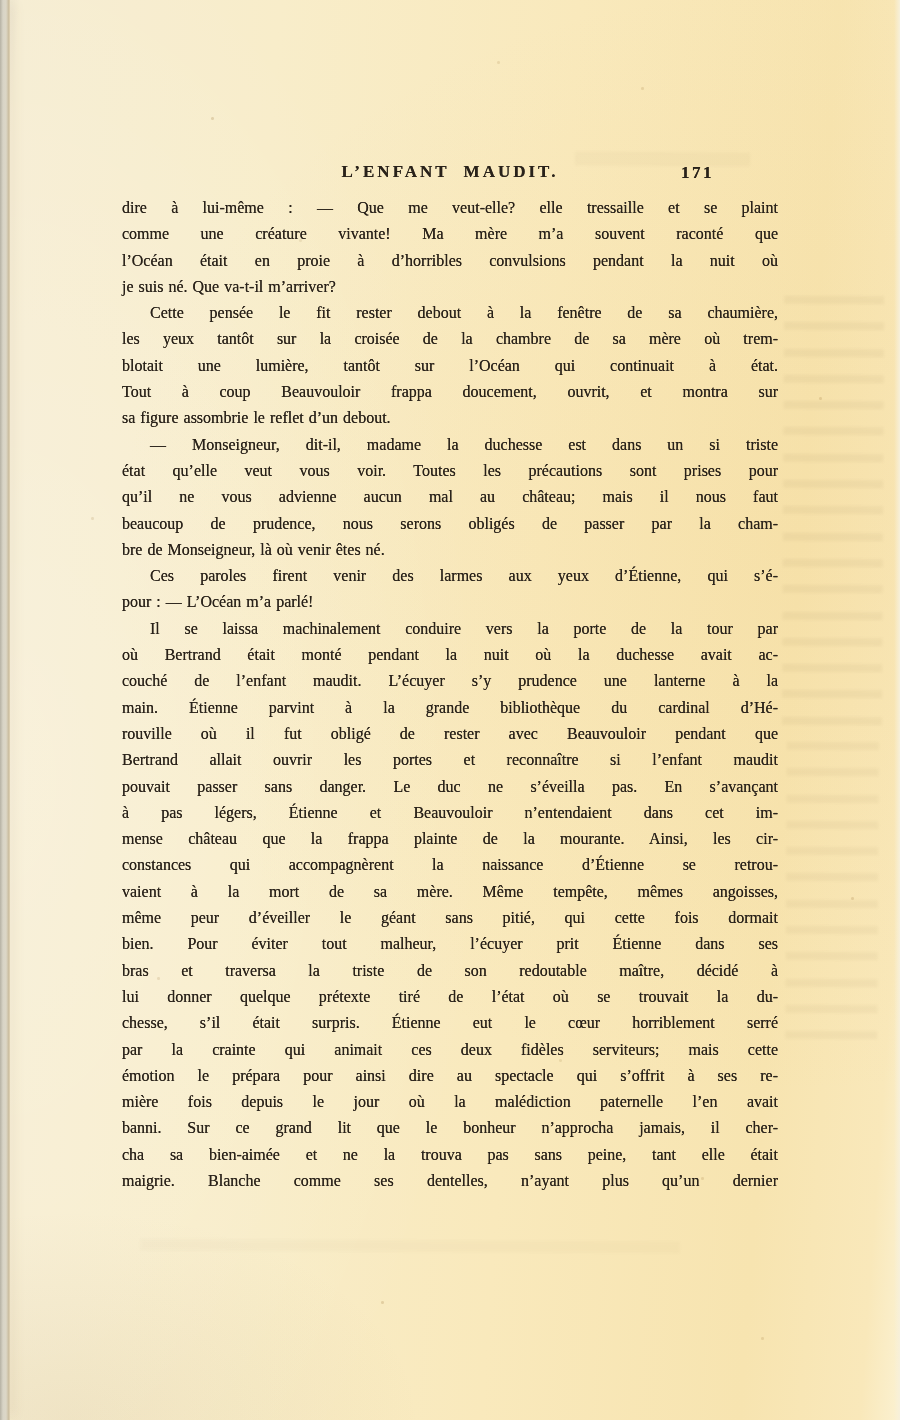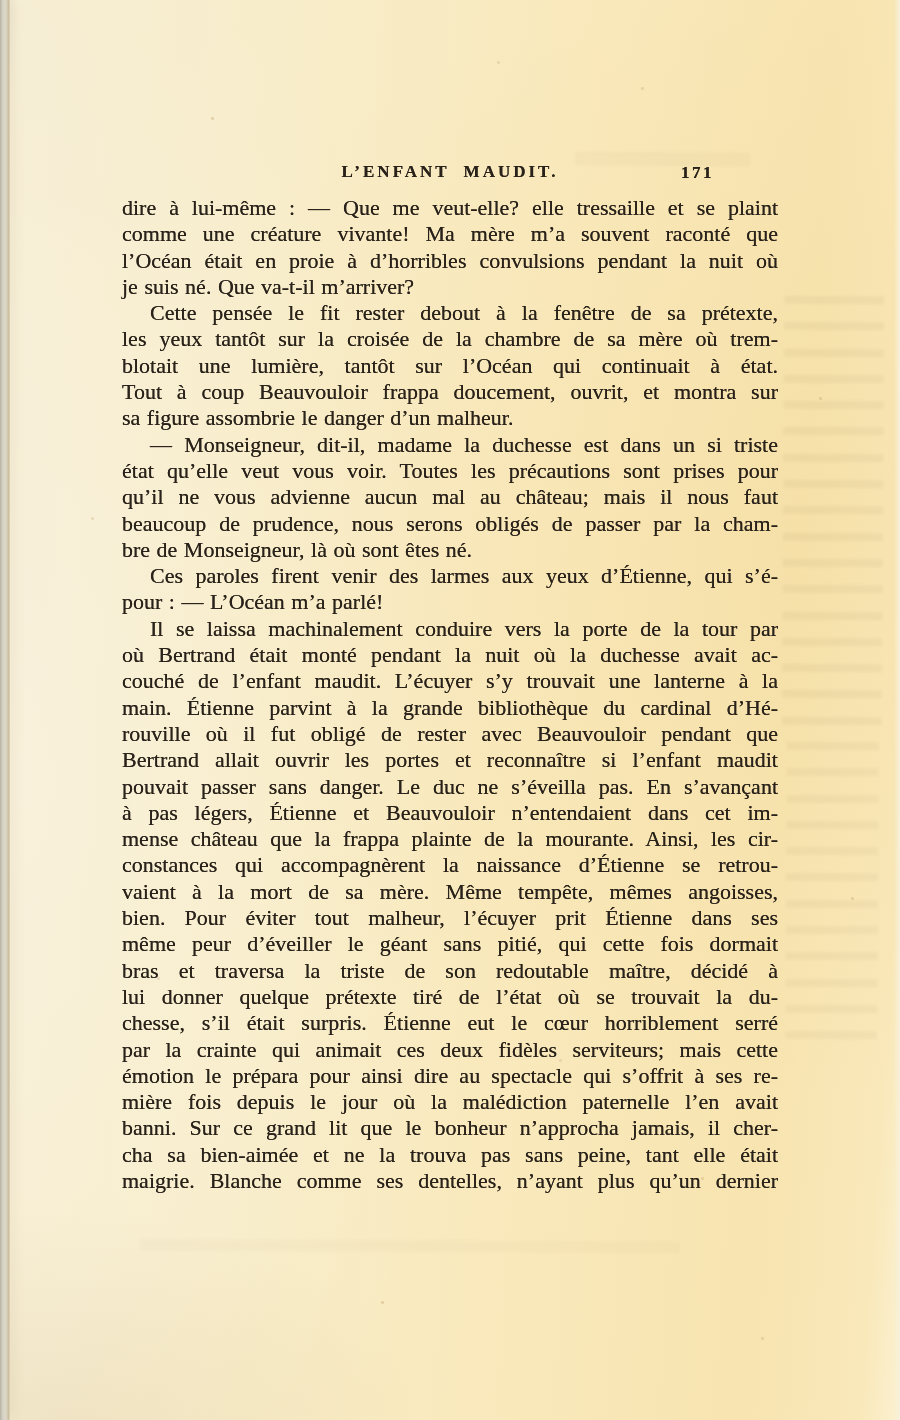--- a/index.html
+++ b/index.html
@@ -48,21 +48,21 @@
   .page-header{position:relative;height:26px;}
   .running-title{
     text-align:center;font-weight:bold;font-size:17px;
     letter-spacing:3px;word-spacing:7px;
     text-shadow:0 0 .5px rgba(41,33,24,.8);
   }
   .folio{
     position:absolute;top:1px;right:64px;font-weight:bold;font-size:17px;letter-spacing:2.5px;
     text-shadow:0 0 .5px rgba(41,33,24,.8);
   }
-  .page-body{margin-top:7px;font-size:22px;line-height:26.3px;}
+  .page-body{margin-top:7px;font-size:16px;line-height:26.3px;}
   .line{
     text-align:justify;text-align-last:justify;
     text-shadow:0 0 .45px rgba(41,33,24,.85);
     word-spacing:1px;
   }
   .line.no-just{text-align:center;text-align-last:left;}
   .line.indent{padding-left:28px;}
 </style>
 </head>
 <body>
@@ -83,51 +83,51 @@
       <div class="folio">171</div>
     </div>
     <div class="page-body">
         <div class="paragraph">
           <div class="line">dire à lui-même : — Que me veut-elle? elle tressaille et se plaint</div>
           <div class="line">comme une créature vivante! Ma mère m’a souvent raconté que</div>
           <div class="line">l’Océan était en proie à d’horribles convulsions pendant la nuit où</div>
           <div class="line no-just">je suis né. Que va-t-il m’arriver?</div>
         </div>
         <div class="paragraph">
-          <div class="line indent">Cette pensée le fit rester debout à la fenêtre de sa prétexte,</div>
+          <div class="line indent">Cette pensée le fit rester debout à la fenêtre de sa chaumière,</div>
           <div class="line">les yeux tantôt sur la croisée de la chambre de sa mère où trem-</div>
           <div class="line">blotait une lumière, tantôt sur l’Océan qui continuait à état.</div>
           <div class="line">Tout à coup Beauvouloir frappa doucement, ouvrit, et montra sur</div>
-          <div class="line no-just">sa figure assombrie le danger d’un malheur.</div>
+          <div class="line no-just">sa figure assombrie le reflet d’un debout.</div>
         </div>
         <div class="paragraph">
           <div class="line indent">— Monseigneur, dit-il, madame la duchesse est dans un si triste</div>
           <div class="line">état qu’elle veut vous voir. Toutes les précautions sont prises pour</div>
           <div class="line">qu’il ne vous advienne aucun mal au château; mais il nous faut</div>
           <div class="line">beaucoup de prudence, nous serons obligés de passer par la cham-</div>
-          <div class="line no-just">bre de Monseigneur, là où sont êtes né.</div>
+          <div class="line no-just">bre de Monseigneur, là où venir êtes né.</div>
         </div>
         <div class="paragraph">
           <div class="line indent">Ces paroles firent venir des larmes aux yeux d’Étienne, qui s’é-</div>
           <div class="line no-just">pour : — L’Océan m’a parlé!</div>
         </div>
         <div class="paragraph">
           <div class="line indent">Il se laissa machinalement conduire vers la porte de la tour par</div>
           <div class="line">où Bertrand était monté pendant la nuit où la duchesse avait ac-</div>
-          <div class="line">couché de l’enfant maudit. L’écuyer s’y trouvait une lanterne à la</div>
+          <div class="line">couché de l’enfant maudit. L’écuyer s’y prudence une lanterne à la</div>
           <div class="line">main. Étienne parvint à la grande bibliothèque du cardinal d’Hé-</div>
           <div class="line">rouville où il fut obligé de rester avec Beauvouloir pendant que</div>
           <div class="line">Bertrand allait ouvrir les portes et reconnaître si l’enfant maudit</div>
           <div class="line">pouvait passer sans danger. Le duc ne s’éveilla pas. En s’avançant</div>
           <div class="line">à pas légers, Étienne et Beauvouloir n’entendaient dans cet im-</div>
           <div class="line">mense château que la frappa plainte de la mourante. Ainsi, les cir-</div>
           <div class="line">constances qui accompagnèrent la naissance d’Étienne se retrou-</div>
           <div class="line">vaient à la mort de sa mère. Même tempête, mêmes angoisses,</div>
+          <div class="line">même peur d’éveiller le géant sans pitié, qui cette fois dormait</div>
           <div class="line">bien. Pour éviter tout malheur, l’écuyer prit Étienne dans ses</div>
-          <div class="line">même peur d’éveiller le géant sans pitié, qui cette fois dormait</div>
           <div class="line">bras et traversa la triste de son redoutable maître, décidé à</div>
           <div class="line">lui donner quelque prétexte tiré de l’état où se trouvait la du-</div>
           <div class="line">chesse, s’il était surpris. Étienne eut le cœur horriblement serré</div>
           <div class="line">par la crainte qui animait ces deux fidèles serviteurs; mais cette</div>
           <div class="line">émotion le prépara pour ainsi dire au spectacle qui s’offrit à ses re-</div>
           <div class="line">mière fois depuis le jour où la malédiction paternelle l’en avait</div>
           <div class="line">banni. Sur ce grand lit que le bonheur n’approcha jamais, il cher-</div>
           <div class="line">cha sa bien-aimée et ne la trouva pas sans peine, tant elle était</div>
           <div class="line">maigrie. Blanche comme ses dentelles, n’ayant plus qu’un dernier</div>
         </div>

